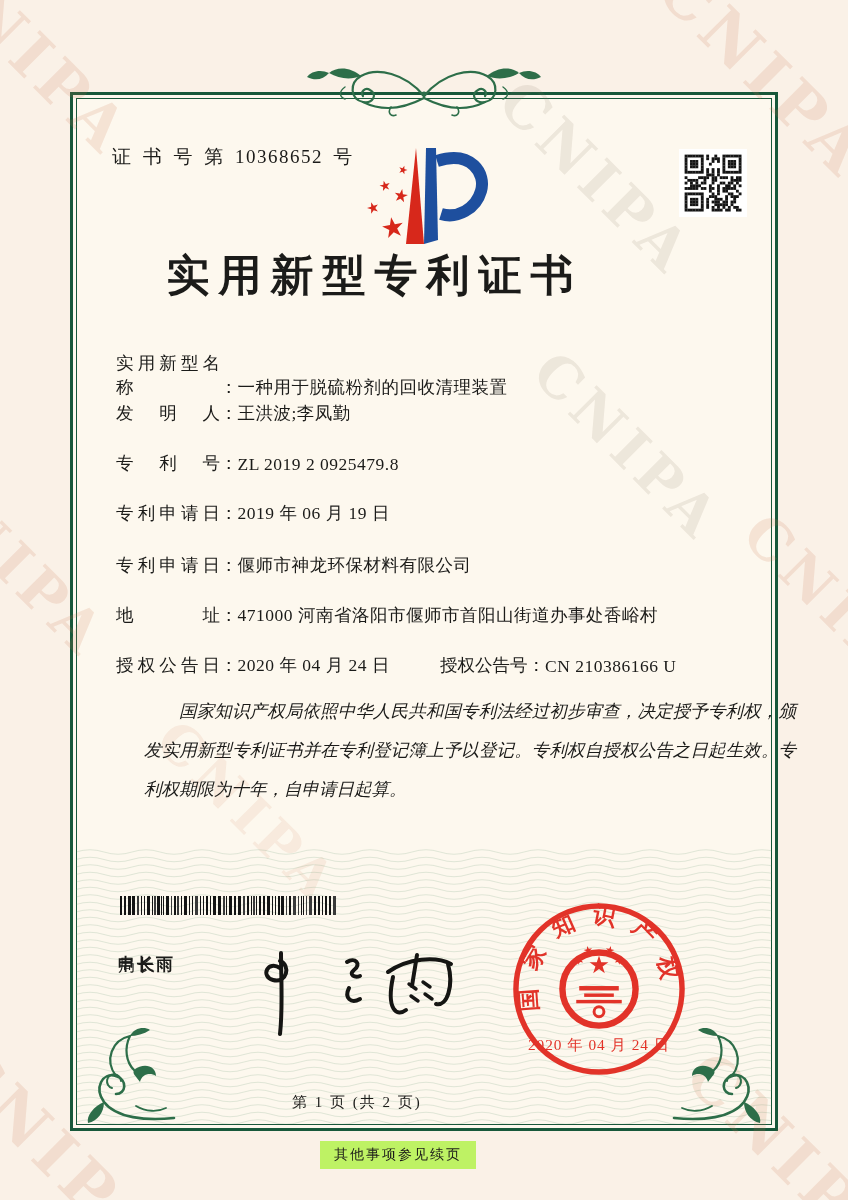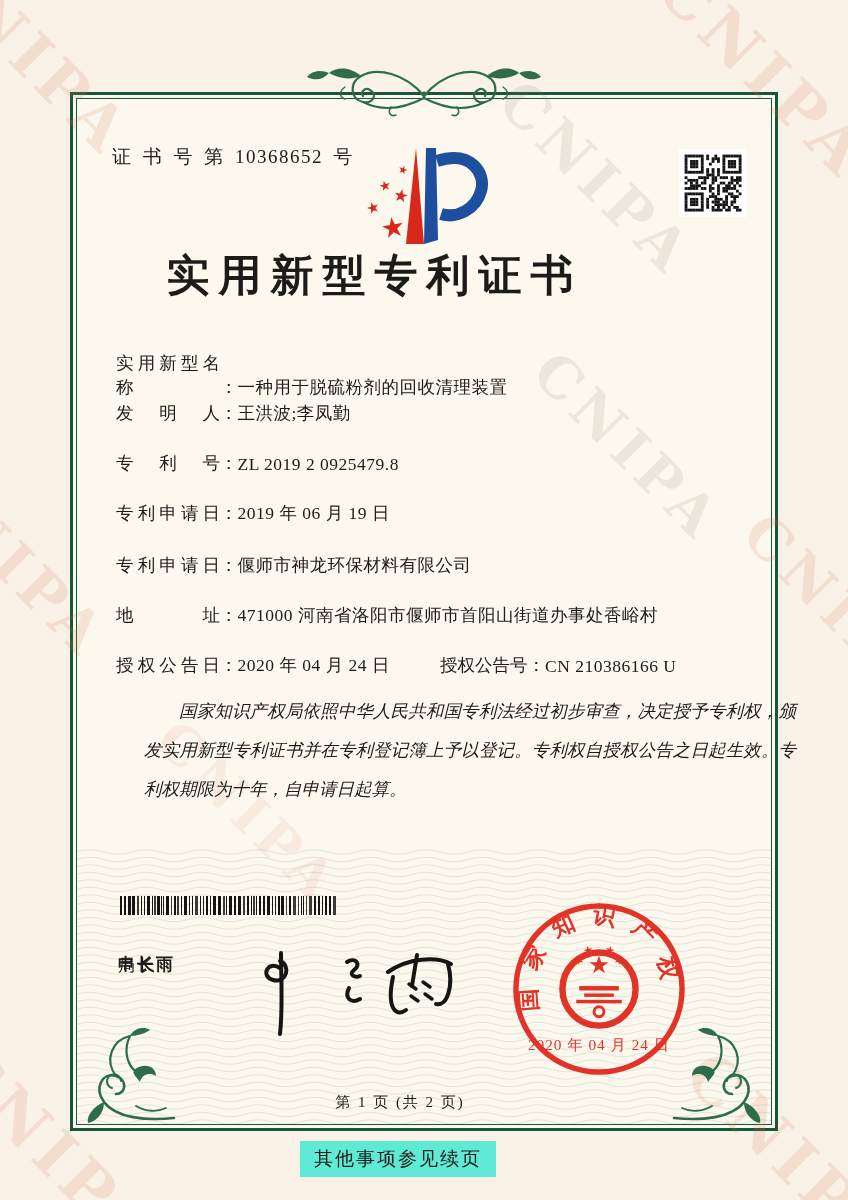--- a/index.html
+++ b/index.html
@@ -32,23 +32,23 @@
   .fgroup2{position:absolute;left:324px;top:0;white-space:nowrap;}
   .fgroup2 .flabel2{display:inline-block;vertical-align:bottom;}
   #paras{left:100px;top:692px;width:652px;font-size:17.5px;line-height:39px;
          text-align:justify;font-style:italic;margin-left:44px;}
   #paras p{margin:0;text-indent:2em;}
   #barcode{left:120px;top:896px;}
   #sig-title{left:118px;top:954px;font-size:17px;font-family:"Liberation Sans","DejaVu Sans",sans-serif;letter-spacing:3px;}
   #sig-name{left:118px;top:953px;font-size:17px;font-family:"Liberation Sans","DejaVu Sans",sans-serif;letter-spacing:2px;font-weight:bold;}
   #signature{left:250px;top:948px;}
   #seal{left:510px;top:900px;opacity:0.93;}
-  #page-num{left:292px;top:1093px;width:216px;text-align:center;font-size:15px;letter-spacing:2px;}
-  #cont-note{left:398px;top:1141px;transform:translateX(-50%);background:#5eead4;
-             padding:5px 14px;font-size:19px;letter-spacing:2px;white-space:nowrap;z-index:4;}
+  #page-num{left:292px;top:1093px;width:216px;text-align:left;font-size:15px;letter-spacing:2px;}
+  #cont-note{left:398px;top:1141px;transform:translateX(-50%);background:#bef264;
+             padding:5px 14px;font-size:14px;letter-spacing:2px;white-space:nowrap;z-index:4;}
 </style>
 </head>
 <body>
 
 <div id="page">
 
   <svg width="0" height="0" style="position:absolute" aria-hidden="true">
     <defs>
       <path id="star" d="M0,-1 L0.2245,-0.309 L0.951,-0.309 L0.3633,0.118 L0.5878,0.809 L0,0.382 L-0.5878,0.809 L-0.3633,0.118 L-0.951,-0.309 L-0.2245,-0.309 Z" fill="currentColor"></path>
       <g id="cornerF" stroke="#2d6e49" fill="none" stroke-linecap="round">

